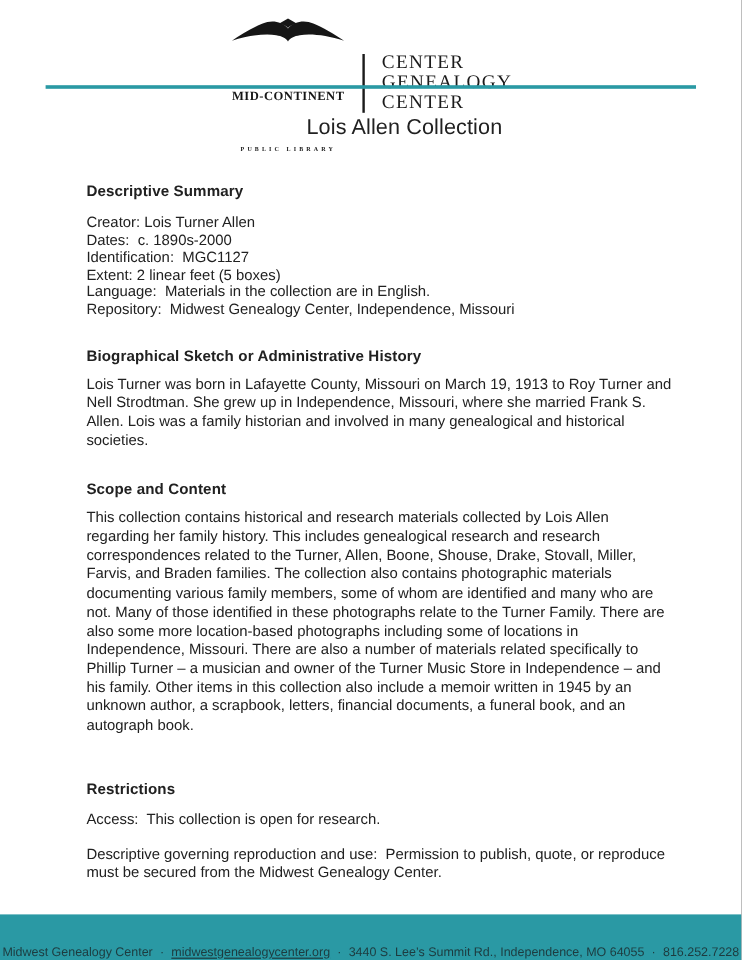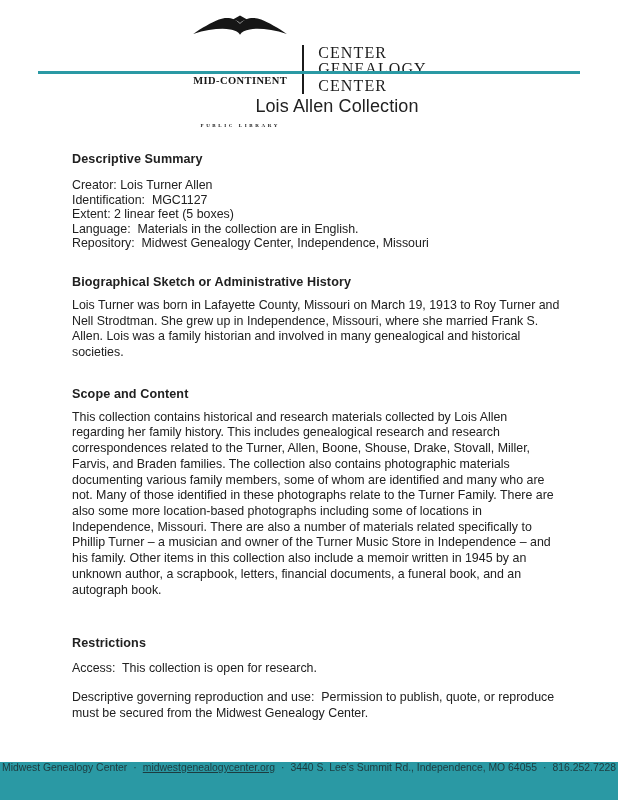--- a/index.html
+++ b/index.html
@@ -56,21 +56,21 @@
   }
   .mt-bio{margin-top:24px;}
   .mt-scope{margin-top:26px;}
   .mt-restrictions{margin-top:38px;}
   .para-access{margin-top:11px;}
   .para-conditions{margin-top:13px;}
   
   .footer{
     position:absolute;left:0;bottom:0;width:100%;height:38px;
     background:var(--teal);
-    display:flex;align-items:flex-start;justify-content:center;
+    display:flex;align-items:flex-end;justify-content:center;
     font-size:10.4px;color:var(--footer-text);white-space:nowrap;
   }
   .footer .bullet{margin:0 6px;}
   .footer-link{
     color:var(--footer-text);text-decoration:underline;cursor:pointer;
   }
 </style>
 </head>
 <body>
 
@@ -95,20 +95,21 @@
 
   <div class="teal-rule"></div>
 
   <div class="doc-title">Lois Allen Collection</div>
 
   <div class="content">
 
     <h2 class="section-heading">Descriptive Summary</h2>
     <div class="summary-lines">
       <div class="summary-line">Creator: Lois Turner Allen</div>
+      <div class="summary-line">Dates:  c. 1890s-2000</div>
       <div class="summary-line">Identification:  MGC1127</div>
       <div class="summary-line">Extent: 2 linear feet (5 boxes)</div>
       <div class="summary-line">Language:  Materials in the collection are in English.</div>
       <div class="summary-line">Repository:  Midwest Genealogy Center, Independence, Missouri</div>
     </div>
 
     <h2 class="section-heading mt-bio">Biographical Sketch or Administrative History</h2>
     <p class="para">Lois Turner was born in Lafayette County, Missouri on March 19, 1913 to Roy Turner and Nell Strodtman. She grew up in Independence, Missouri, where she married Frank S. Allen. Lois was a family historian and involved in many genealogical and historical societies.</p>
 
     <h2 class="section-heading mt-scope">Scope and Content</h2>

